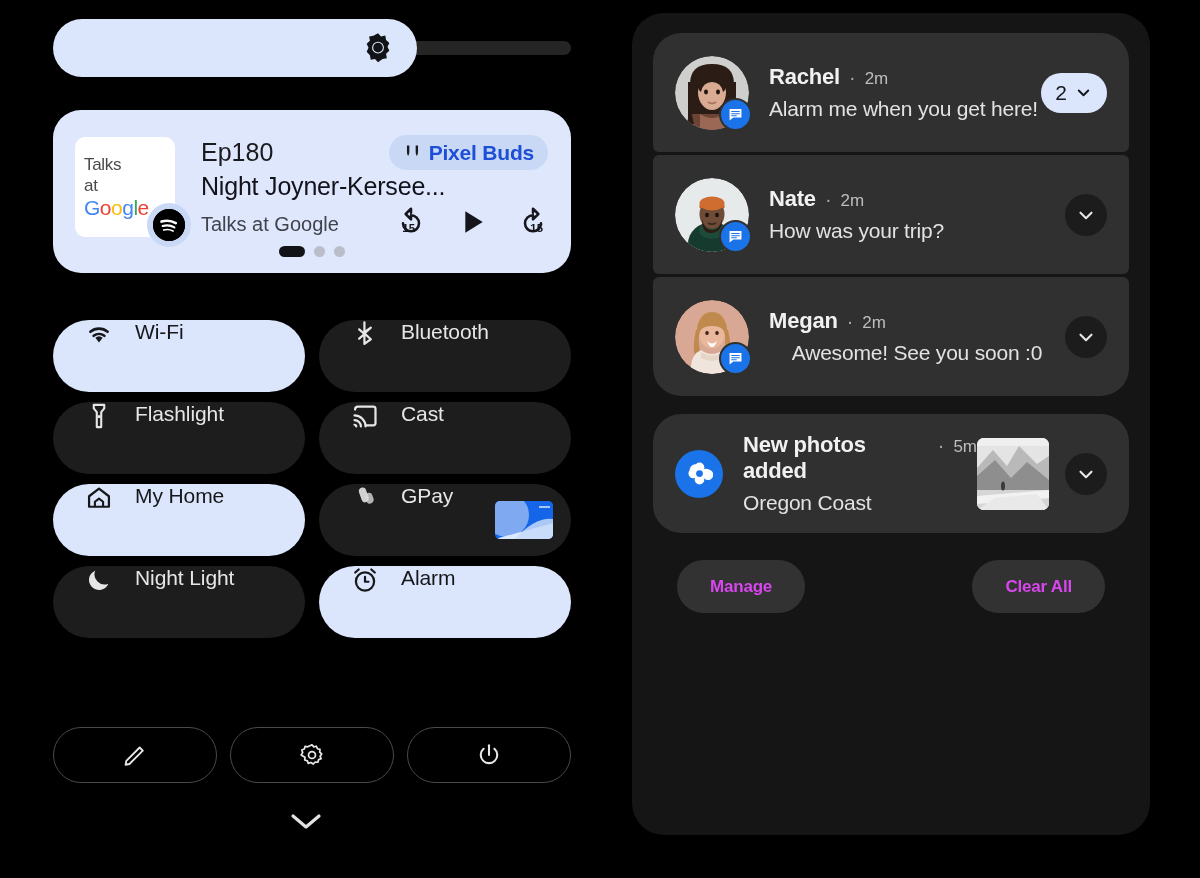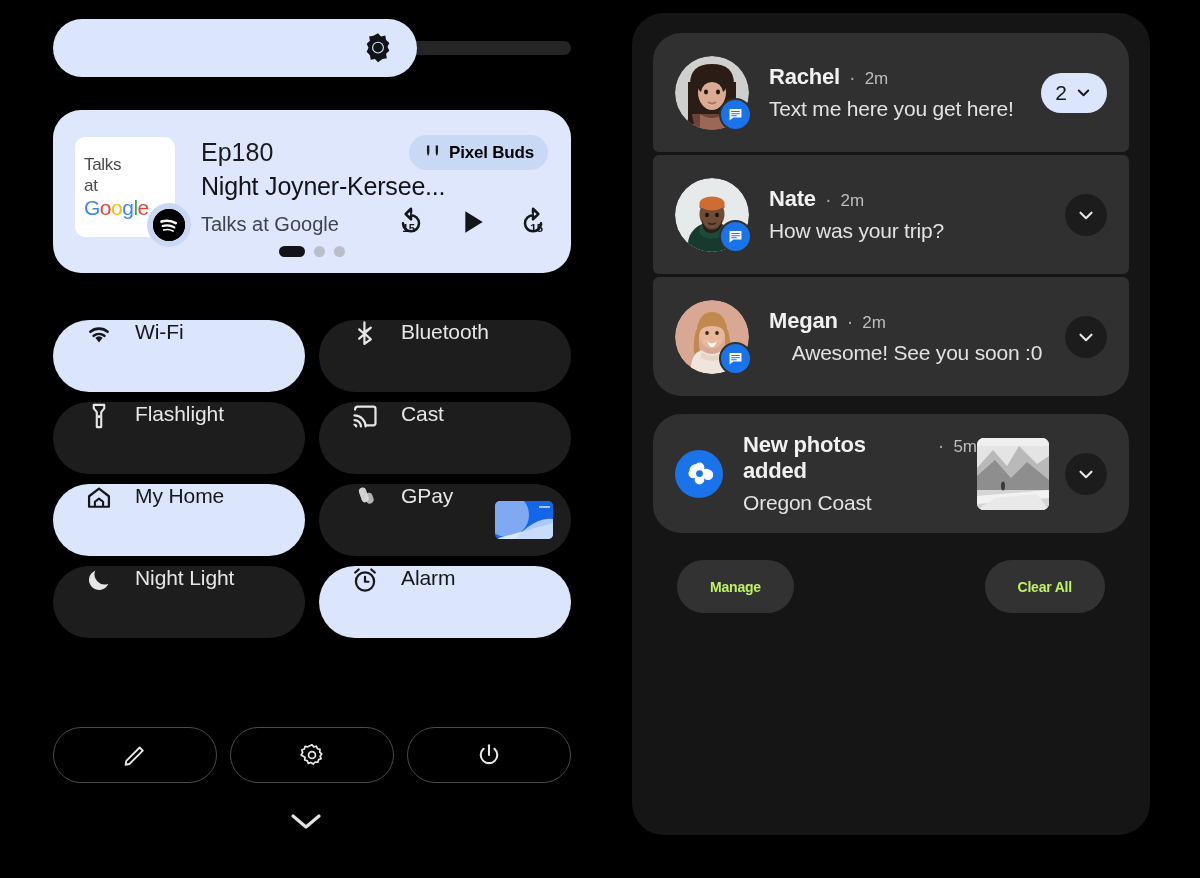--- a/index.html
+++ b/index.html
@@ -54,21 +54,21 @@
 
   .media-ep { position: absolute; left: 148px; top: 28px; font-size: 25px; font-weight: 400; color: #1b1b1f; letter-spacing: 0px;}
   .media-title { position: absolute; left: 148px; top: 62px; font-size: 25px; font-weight: 400; color: #12131a; letter-spacing: -0.2px;}
   .media-sub { position: absolute; left: 148px; top: 103px; font-size: 20px; color: #40434c; }
 
   .buds-chip {
     position: absolute; right: 23px; top: 25px; height: 35px;
     background: #c9d9f5; border-radius: 18px;
     display: flex; align-items: center; gap: 7px; padding: 0 14px;
   }
-  .buds-label { font-size: 17px; font-weight: 700; color: #000000; letter-spacing: -0.2px;}
+  .buds-label { font-size: 21px; font-weight: 700; color: #1d4ed8; letter-spacing: -0.2px;}
 
   .media-controls {
     position: absolute; right: 22px; top: 96px;
     display: flex; align-items: center; gap: 29px; margin-left: 44px;
   }
   .ctrl { width: 32px; height: 32px; cursor: pointer; }
 
   .media-dots {
     position: absolute; left: 0; right: 0; bottom: 16px;
     display: flex; justify-content: center; align-items: center; gap: 9px;
@@ -165,21 +165,21 @@
     background: #cfcfcf;
   }
 
   .shade-actions {
     display: flex; justify-content: space-between; align-items: center;
     margin-top: 27px; padding: 0 24px;
   }
   .pill-btn {
     height: 53px; border-radius: 27px; background: #323232;
     display: flex; align-items: center; justify-content: center;
-    padding: 0 33px; font-size: 14px; font-weight: 700; color: #bef264;
+    padding: 0 33px; font-size: 17px; font-weight: 700; color: #d946ef;
     cursor: pointer; letter-spacing: -0.2px;
   }
 </style>
 </head>
 <body>
 
 <div class="screen">
 
   <div class="qs">
 
@@ -388,21 +388,21 @@
               <path d="M5.5 6.6h9M5.5 9.1h9M5.5 11.6h5.5" stroke="#1a73e8" stroke-width="1.2" stroke-linecap="round"></path>
             </svg>
           </div>
         </div>
         <div class="notif-text">
           <div class="notif-head">
             <span class="notif-name">Rachel</span>
             <span class="notif-sep">·</span>
             <span class="notif-time">2m</span>
           </div>
-          <div class="notif-body">Text me here you get here!</div>
+          <div class="notif-body">Alarm me when you get here!</div>
         </div>
         <div class="count-chip">
           <span class="count-num">2</span>
           <svg width="19" height="19" viewBox="0 0 24 24">
             <path d="M6 9.5l6 6 6-6" stroke="#14161c" stroke-width="2.4" fill="none" stroke-linecap="round" stroke-linejoin="round"></path>
           </svg>
         </div>
       </div>
 
       <div class="notif mid">

